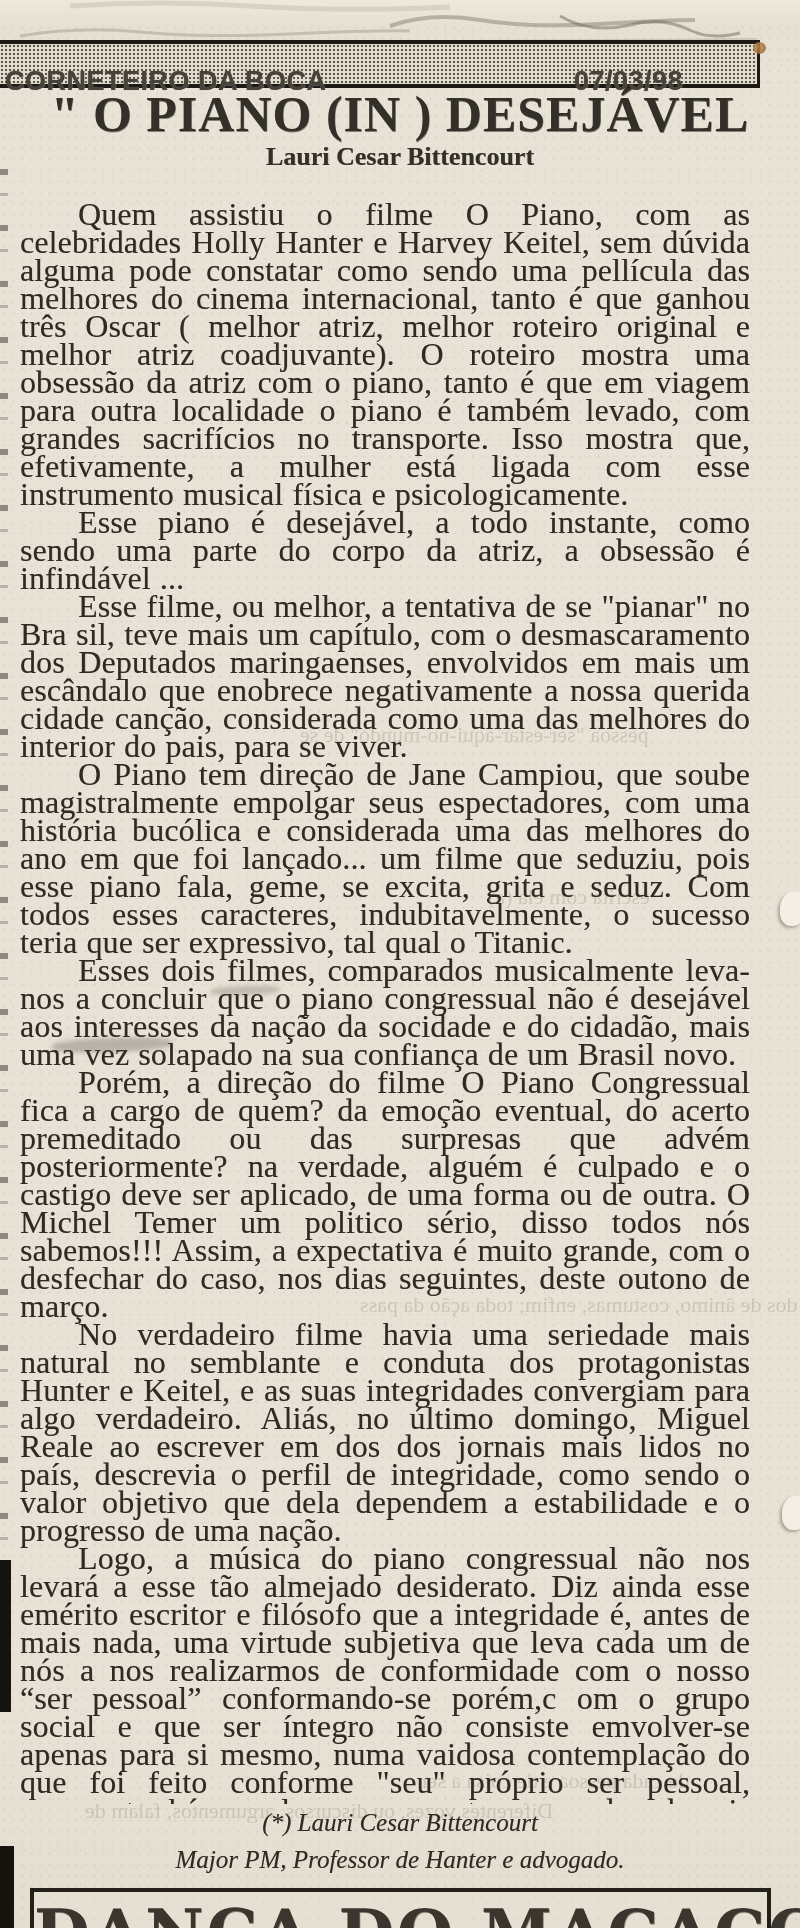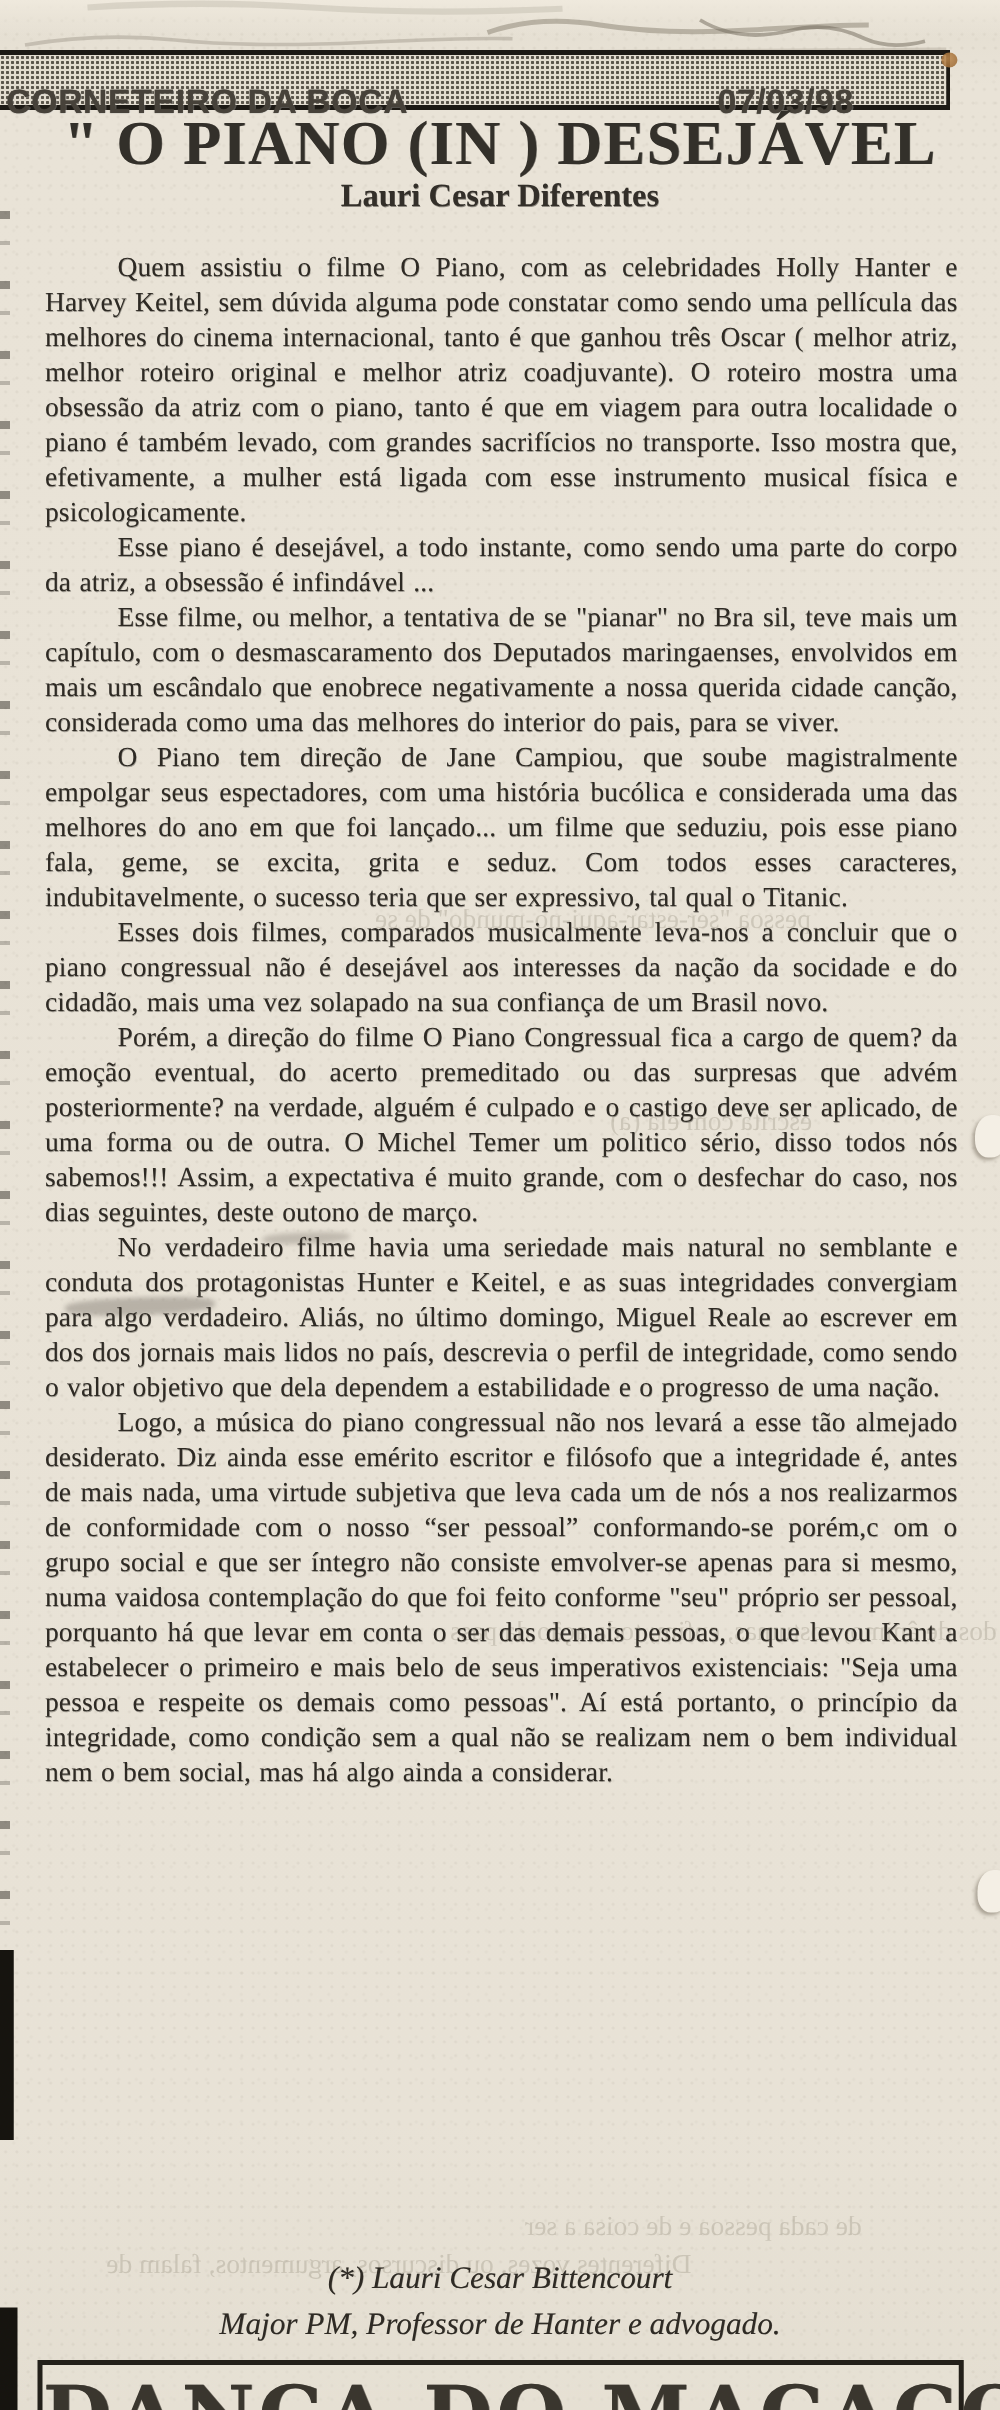--- a/index.html
+++ b/index.html
@@ -48,22 +48,22 @@
     letter-spacing:1px;color:#33302a;white-space:nowrap;
     text-shadow:.5px .5px 0 rgba(51,48,42,.55);
   }
   .byline{
     position:absolute;top:142px;left:0;width:800px;
     text-align:center;font-weight:bold;font-size:26px;color:#332f29;
     text-shadow:.4px .4px 0 rgba(51,47,41,.5);
   }
 
   .article{
-    position:absolute;top:200px;left:36px;width:730px;height:1604px;overflow:hidden;
-    font-size:22px;line-height:28px;text-align:justify;
+    position:absolute;top:200px;left:20px;width:730px;height:1604px;overflow:hidden;
+    font-size:32px;line-height:28px;text-align:justify;
     word-spacing:1px;letter-spacing:.1px;color:#2e2a24;
     text-shadow:.35px .35px 0 rgba(46,42,36,.38);
   }
   .article p{margin:0;text-indent:58px;}
 
   .signature{
     position:absolute;top:1804px;left:0;width:800px;text-align:center;
     font-weight:normal;font-style:italic;font-size:25px;line-height:37px;
     color:#2e2a24;text-shadow:.35px .35px 0 rgba(46,42,36,.4);
   }
@@ -131,21 +131,21 @@
     <path d="M70,6 q90,-6 180,0 t200,1" fill="none" stroke="#b3ac9e" stroke-width="5" opacity="0.35"></path>
   </svg>
 
   <div class="masthead">
     <span class="mh-title">CORNETEIRO DA BOCA</span>
     <span class="mh-date">07/03/98</span>
   </div>
   <div class="stain"></div>
 
   <div class="headline">" O PIANO (IN ) DESEJÁVEL</div>
-  <div class="byline">Lauri Cesar Diferentes</div>
+  <div class="byline">Lauri Cesar Bittencourt</div>
 
   <span class="ghost" style="left:300px;top:722px;">pessoa "ser-estar-aqui-no-mundo" de se</span>
   <span class="ghost" style="left:488px;top:884px;">escrita com ela (a)</span>
   <span class="ghost" style="left:360px;top:1292px;">dos de ânimo, costumas, enfim; toda ação da pass</span>
   <span class="ghost" style="left:420px;top:1768px;">de cada pessoa e de coisa a ser</span>
   <span class="ghost" style="left:85px;top:1798px;">Diferentes vozes, ou discursos, argumentos, falam de</span>
 
   <div class="article">
     <p>Quem assistiu o filme O Piano, com as celebridades Holly Hanter e Harvey Keitel, sem dúvida alguma pode constatar como sendo uma pellícula das melhores do cinema internacional, tanto é que ganhou três Oscar ( melhor atriz, melhor roteiro original e melhor atriz coadjuvante). O roteiro mostra uma obsessão da atriz com o piano, tanto é que em viagem para outra localidade o piano é também levado, com grandes sacrifícios no transporte. Isso mostra que, efetivamente, a mulher está ligada com esse instrumento musical física e psicologicamente.</p>
     <p>Esse piano é desejável, a todo instante, como sendo uma parte do corpo da atriz, a obsessão é infindável ...</p>

